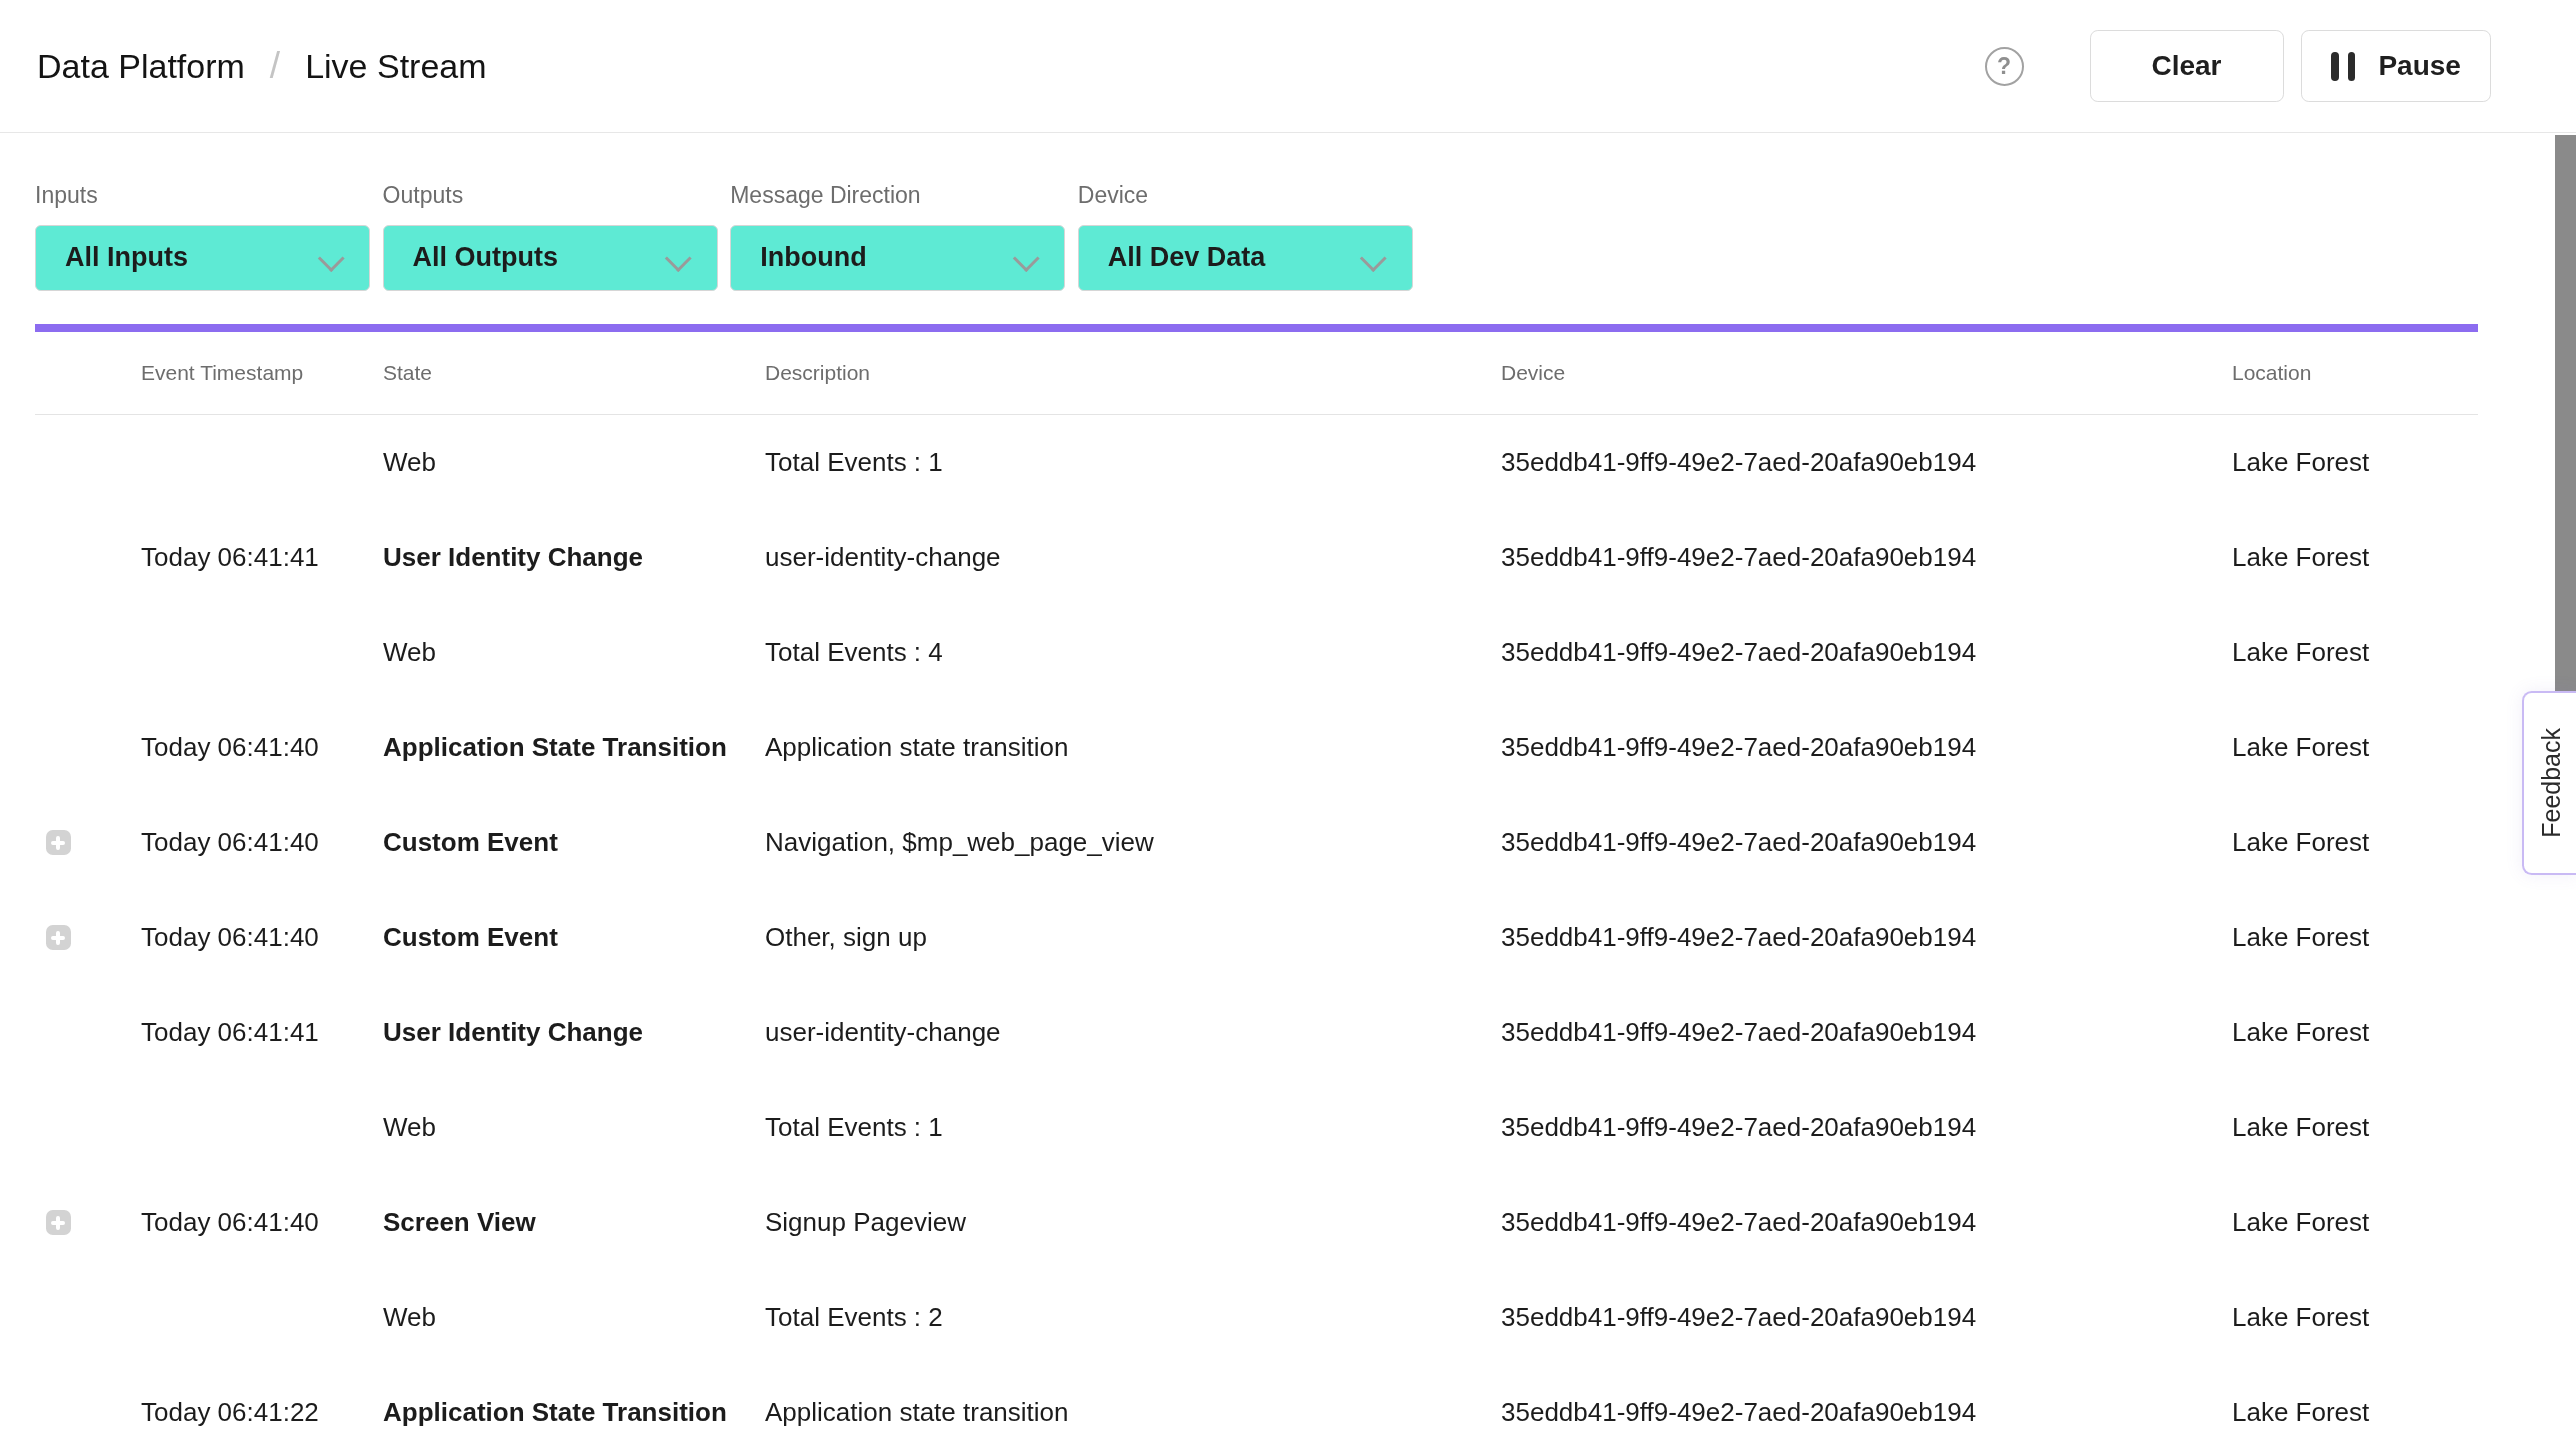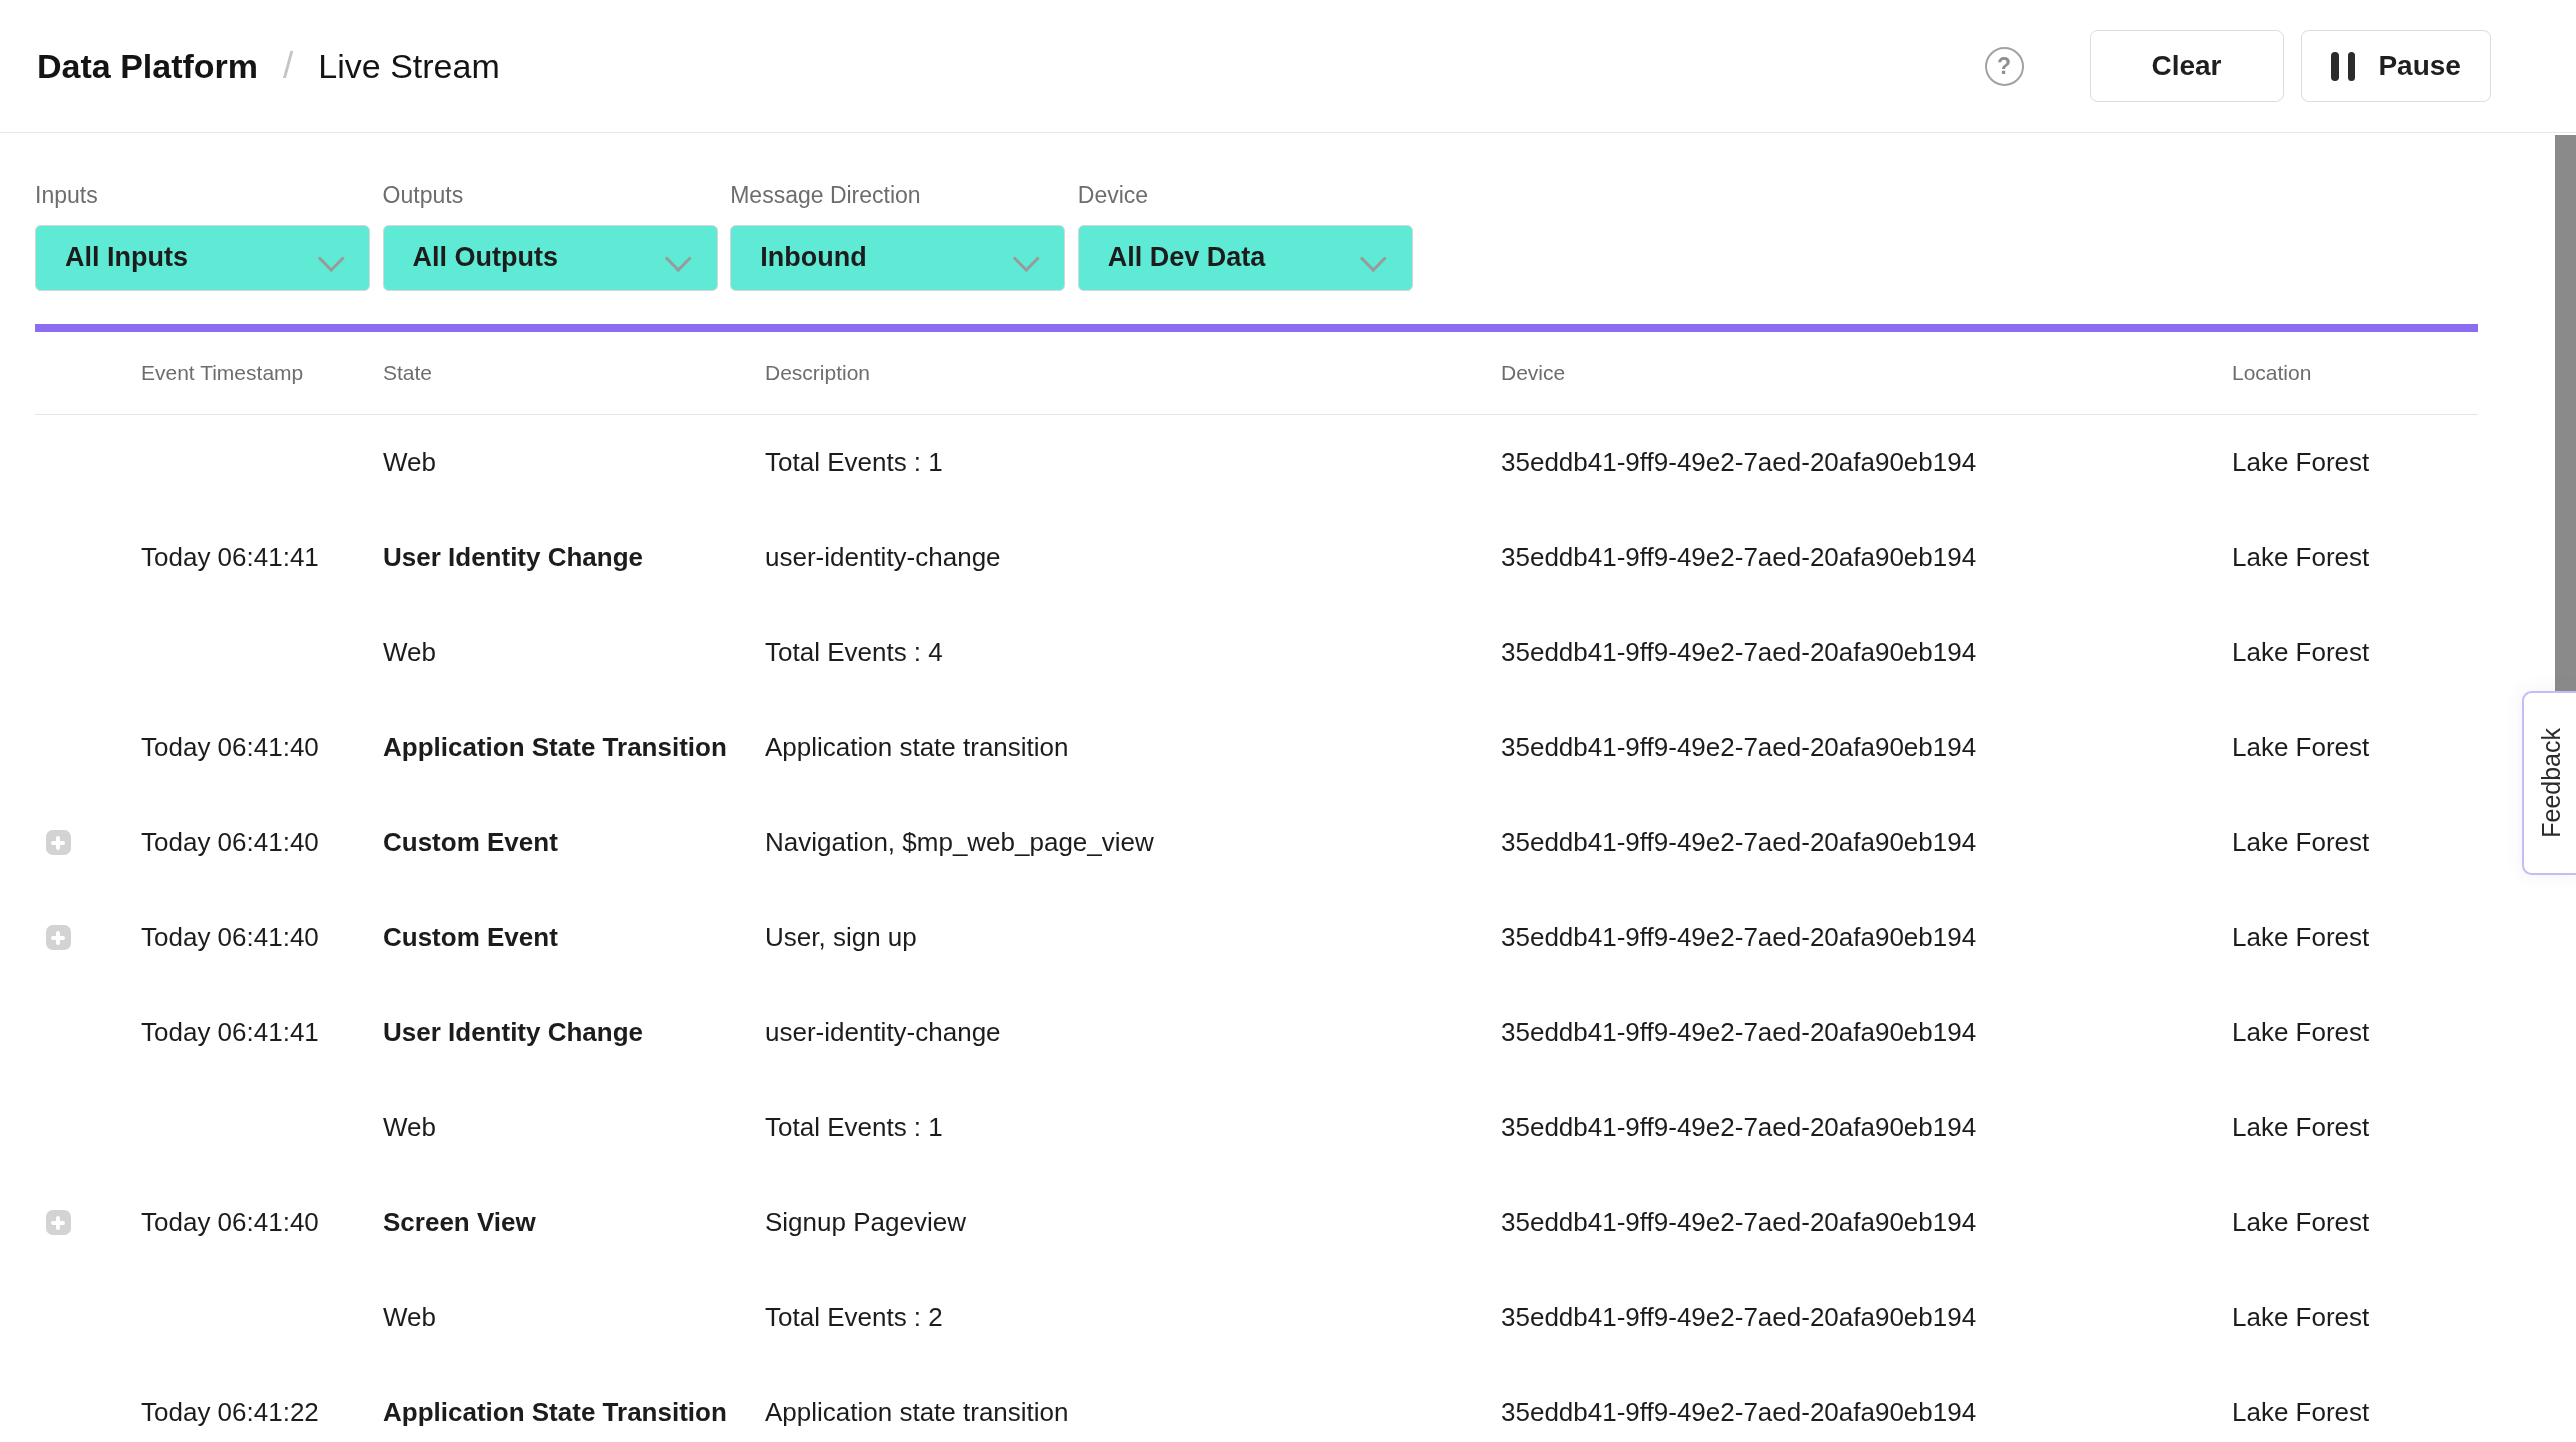--- a/index.html
+++ b/index.html
@@ -4,21 +4,21 @@
 <style>
   * { margin: 0; padding: 0; box-sizing: border-box; }
   html, body { width: 2576px; height: 1442px; overflow: hidden; background: #ffffff;
     font-family: "Liberation Sans", "DejaVu Sans", sans-serif; color: #1c1c1c; }
   .page { position: relative; width: 2576px; height: 1442px; background: #fff; }
 
   
   .header { height: 133px; display: flex; align-items: center; justify-content: space-between;
     padding: 0 85px 0 37px; border-bottom: 1.9px solid #e7e7e7; }
   .breadcrumb { display: flex; align-items: center; font-size: 34px; }
-  .crumb-main { font-weight: 700; color: #141414; }
+  .crumb-main { font-weight: 400; color: #141414; }
   .crumb-sep { color: #c4c4c4; font-weight: 300; font-size: 37px; margin: 0 25px; }
   .crumb-sub { font-weight: 500; color: #141414; }
   .header-actions { display: flex; align-items: center; }
   .help-circle { width: 39px; height: 39px; border: 2.9px solid #a2a2a2; border-radius: 50%;
     display: flex; align-items: center; justify-content: center; color: #8f8f8f;
     font-size: 23px; font-weight: 700; cursor: pointer; }
   .btn { height: 72px; background: #fff; border: 1.9px solid #dcdcdc; border-radius: 7.8px;
     display: flex; align-items: center; justify-content: center; font-size: 28px;
     font-weight: 700; color: #1f1f1f; cursor: pointer; }
   .btn-clear { width: 194px; margin-left: 66px; }
@@ -181,21 +181,21 @@
         </div>
         <div class="row grid">
           <div class="cell">
             <button class="expand-btn">
               <span class="ph"></span>
               <span class="pv"></span>
             </button>
           </div>
           <div class="cell">Today 06:41:40</div>
           <div class="cell name-bold">Custom Event</div>
-          <div class="cell">User, sign up</div>
+          <div class="cell">Other, sign up</div>
           <div class="cell">35eddb41-9ff9-49e2-7aed-20afa90eb194</div>
           <div class="cell">Lake Forest</div>
         </div>
         <div class="row grid">
           <div class="cell"></div>
           <div class="cell">Today 06:41:41</div>
           <div class="cell name-bold">User Identity Change</div>
           <div class="cell">user-identity-change</div>
           <div class="cell">35eddb41-9ff9-49e2-7aed-20afa90eb194</div>
           <div class="cell">Lake Forest</div>

